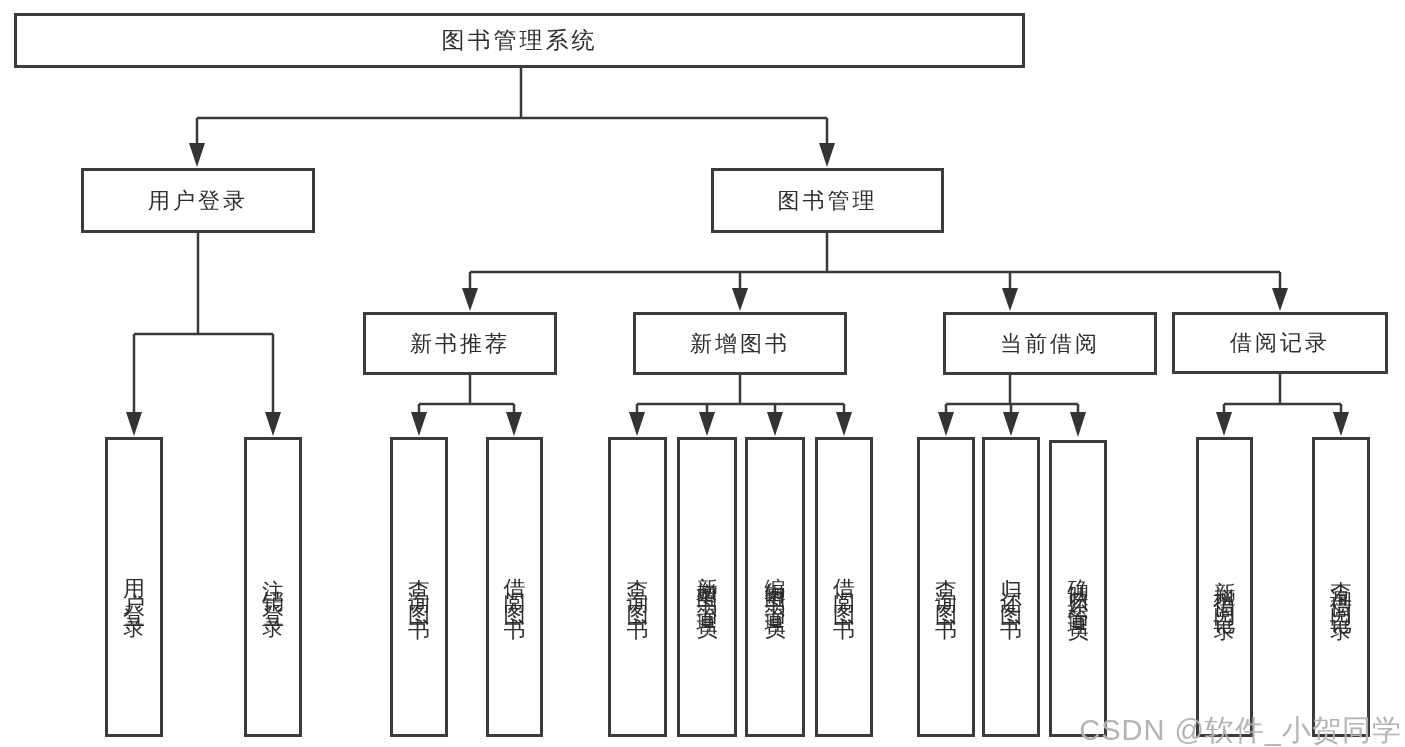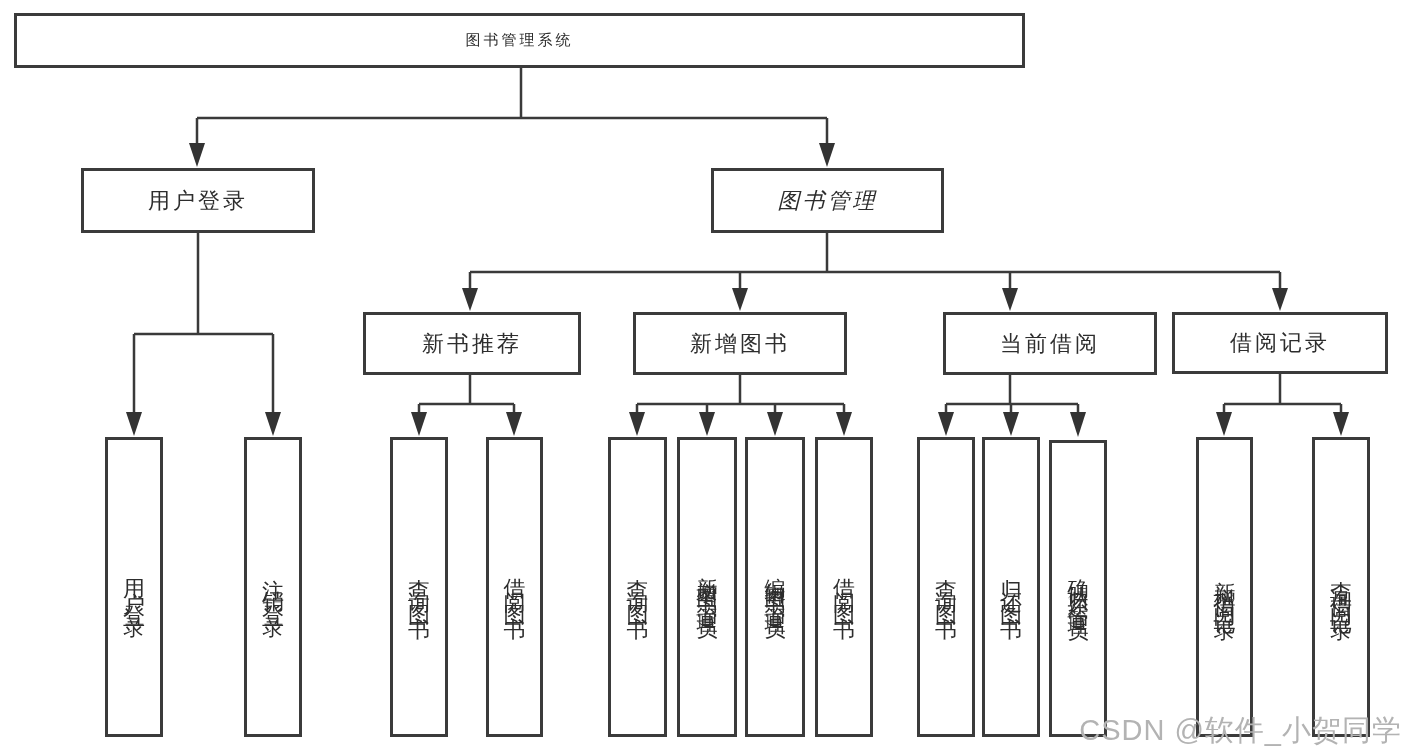--- a/index.html
+++ b/index.html
@@ -26,21 +26,21 @@
     background: #ffffff;
     display: flex;
     align-items: center;
     justify-content: center;
     color: #2d2d2d;
     font-size: 22px;
     letter-spacing: 3px;
     z-index: 1;
     white-space: nowrap;
   }
-  .box.root { font-size: 15px; }
+  .box.root { font-size: 23px; }
   .vbox span {
     writing-mode: vertical-rl;
     text-orientation: mixed;
     white-space: nowrap;
   }
   .vbox.ls-wide  span { letter-spacing: 13px; }
   .vbox.ls-mid   span { letter-spacing: 8px;  }
   .vbox.ls-tight span { letter-spacing: 6px; font-size: 21px; }
   .watermark {
     position: absolute;
@@ -104,23 +104,23 @@
     <g>
       <path d="M1280 374 V404 M1224 404 H1341 M1224 404 V414 M1341 404 V414"></path>
       <polygon points="1216,412 1232,412 1224,436"></polygon>
       <polygon points="1333,412 1349,412 1341,436"></polygon>
     </g>
   </svg>
 
   <div class="box root" style="left:14px; top:13px; width:1011px; height:55px;">图书管理系统</div>
 
   <div class="box" style="left:81px; top:168px; width:234px; height:65px;">用户登录</div>
-  <div class="box" style="left:711px; top:168px; width:233px; height:65px;font-style:italic;">图书管理</div>
+  <div class="box" style="left:711px; top:168px; width:233px; height:65px;">图书管理</div>
 
-  <div class="box" style="left:363px; top:312px; width:218px; height:63px;">新书推荐</div>
+  <div class="box" style="left:363px; top:312px; width:194px; height:63px;">新书推荐</div>
   <div class="box" style="left:633px; top:312px; width:214px; height:63px;">新增图书</div>
   <div class="box" style="left:903px; top:312px; width:214px; height:63px;margin-left:40px;">当前借阅</div>
   <div class="box" style="left:1172px; top:312px; width:216px; height:62px;">借阅记录</div>
 
   <div class="box vbox ls-wide" style="left:105px; top:437px; width:58px; height:300px;">
     <span>用户登录</span>
   </div>
   <div class="box vbox ls-wide" style="left:244px; top:437px; width:58px; height:300px;">
     <span>注销登录</span>
   </div>

